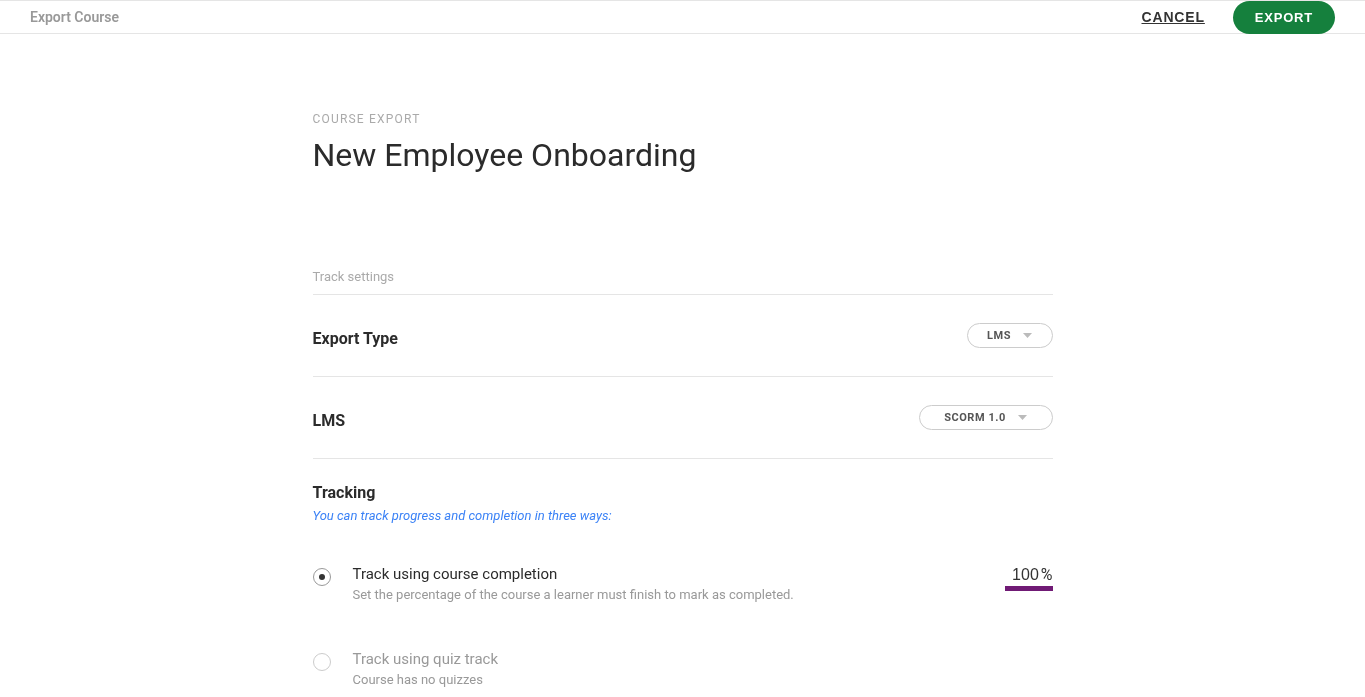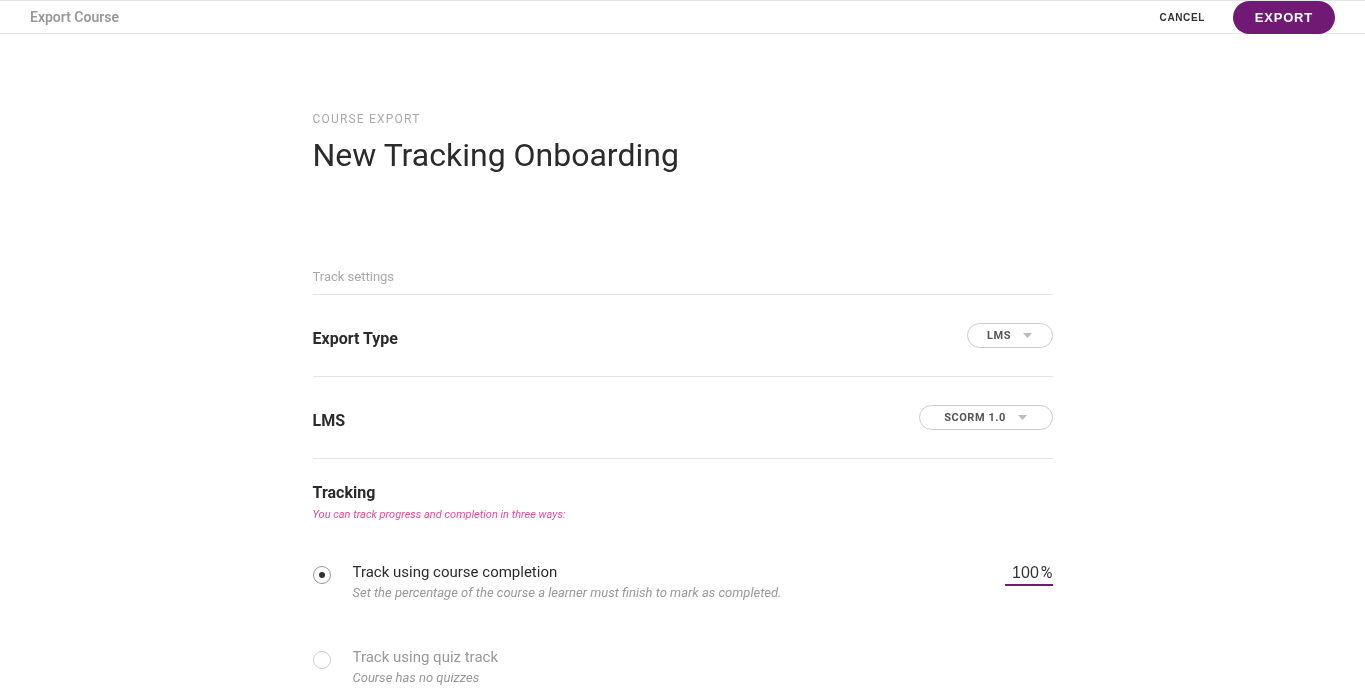--- a/index.html
+++ b/index.html
@@ -24,34 +24,35 @@
     font-size: 14px;
     font-weight: 600;
     color: #999;
   }
   .header-actions {
     display: flex;
     align-items: center;
     gap: 28px;
   }
   .cancel-btn {
-    font-size: 10px;
+    font-size: 14px;
     font-weight: 700;
     letter-spacing: 0.06em;
     color: #333;
     background: none;
     border: none;
     cursor: pointer;
+    text-decoration: underline;
   }
   .export-btn {
     font-size: 13px;
     font-weight: 700;
     letter-spacing: 0.06em;
     color: #fff;
-    background: #701a75;
+    background: #15803d;
     border: none;
     border-radius: 18px;
     padding: 9px 22px;
     cursor: pointer;
   }
   .content {
     width: 740px;
     margin: 0 auto;
     padding-top: 78px;
   }
@@ -108,23 +109,23 @@
     display: inline-flex;
   }
   .tracking-block {
     padding: 24px 0 18px 0;
   }
   .tracking-block .setting-label {
     margin-bottom: 6px;
     display: block;
   }
   .tracking-sub {
-    font-size: 11px;
+    font-size: 13px;
     font-style: italic;
-    color: #ec4899;
+    color: #3b82f6;
   }
   .option-row {
     display: flex;
     align-items: flex-start;
     padding: 24px 0;
   }
   .radio {
     width: 18px;
     height: 18px;
     border: 1px solid #999;
@@ -154,27 +155,26 @@
   .option-title {
     font-size: 15px;
     color: #2b2b2b;
     margin-bottom: 4px;
   }
   .option-title.disabled {
     color: #999;
   }
   .option-desc {
     font-size: 13px;
-    font-style: italic;
     color: #999;
   }
   .percent-box {
     display: flex;
     align-items: baseline;
-    border-bottom: 2px solid #701a75;
+    border-bottom: 5px solid #701a75;
     padding-bottom: 2px;
   }
   .percent-input {
     width: 34px;
     border: none;
     outline: none;
     font-size: 16px;
     text-align: right;
     color: #333;
     background: transparent;
@@ -191,21 +191,21 @@
 <div class="header">
   <div class="header-title">Export Course</div>
   <div class="header-actions">
     <button class="cancel-btn">CANCEL</button>
     <button class="export-btn">EXPORT</button>
   </div>
 </div>
 
 <div class="content">
   <div class="eyebrow">COURSE EXPORT</div>
-  <h1 class="course-title">New Tracking Onboarding</h1>
+  <h1 class="course-title">New Employee Onboarding</h1>
 
   <div class="section-label">Track settings</div>
 
   <div class="setting-row">
     <div class="setting-label">Export Type</div>
     <div class="dropdown">
       <span>LMS</span>
       <span class="caret">
         <svg width="9" height="6" viewBox="0 0 9 6">
             <path d="M0 0 L4.5 5 L9 0 Z" fill="#bbb"></path>

